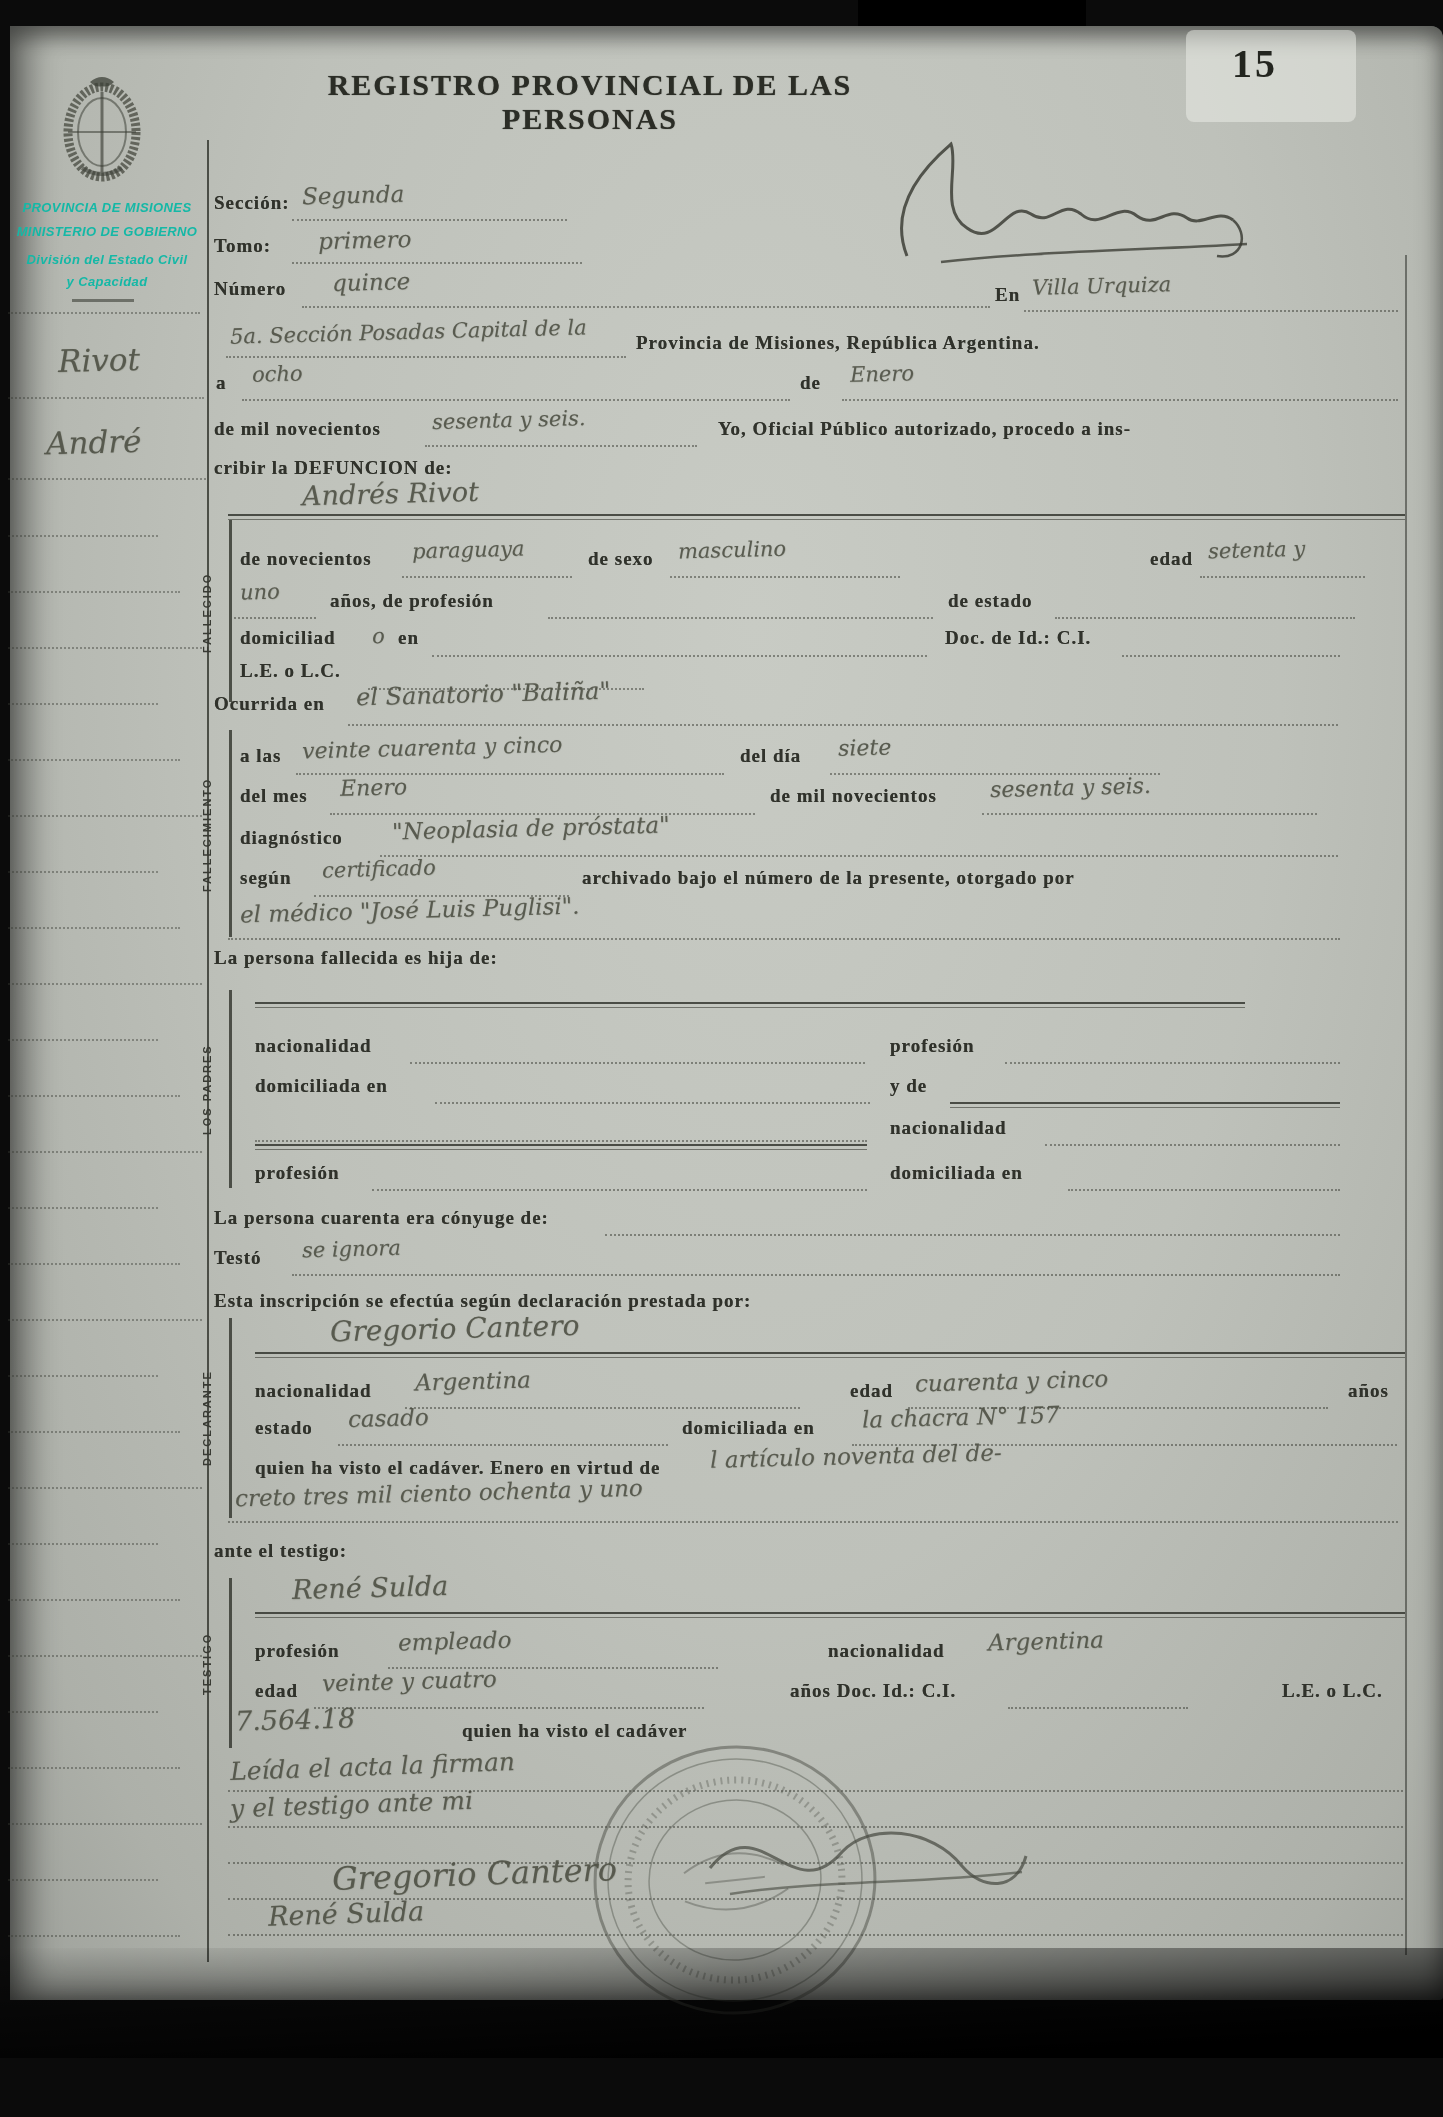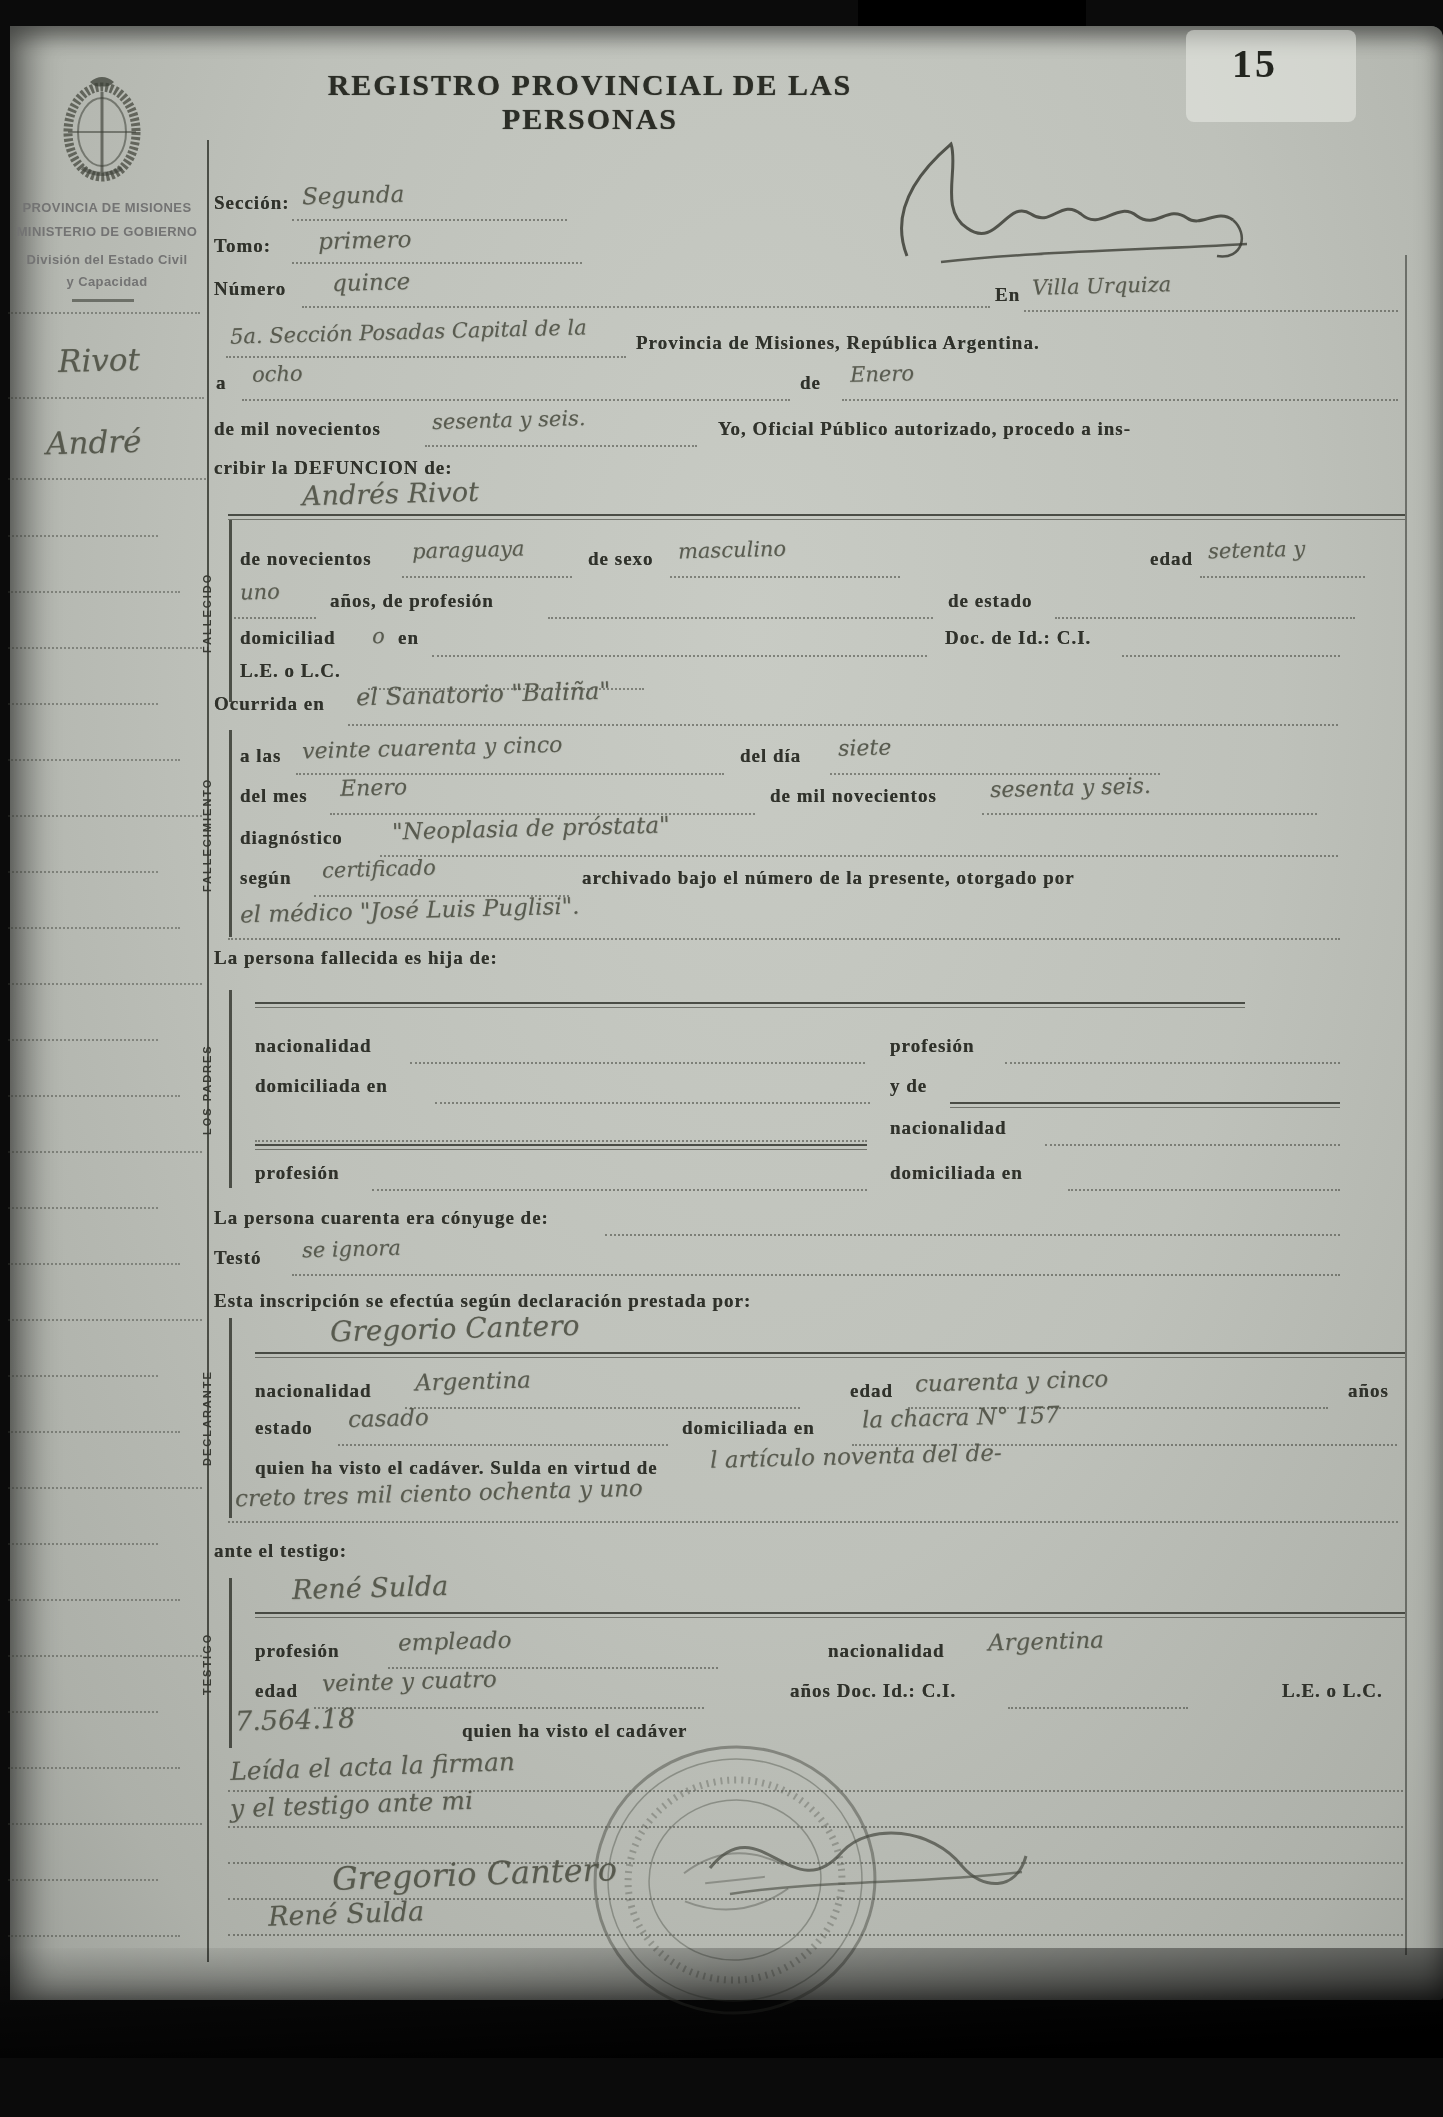--- a/index.html
+++ b/index.html
@@ -20,21 +20,21 @@
       font-size:21px;white-space:nowrap;transform:rotate(-1.5deg);
       text-shadow:.4px .4px .8px rgba(76,79,67,.35);}
   .dash{position:absolute;height:0;border-bottom:2px dotted rgba(55,57,50,.5);}
   .drule{position:absolute;height:3px;border-top:2px solid rgba(45,47,40,.8);border-bottom:1px solid rgba(45,47,40,.55);}
   .vbar{position:absolute;width:3px;background:rgba(48,50,43,.8);}
   .thinbar{position:absolute;width:2px;background:rgba(48,50,43,.55);}
   .vlabel{position:absolute;writing-mode:vertical-rl;transform:rotate(180deg);
           font-family:"Liberation Sans",sans-serif;font-size:11px;font-weight:700;
           letter-spacing:2px;color:#383a33;text-align:center;}
   .side{position:absolute;left:12px;width:190px;text-align:center;font-family:"Liberation Sans",sans-serif;
-        font-weight:700;color:#737373;font-size:13px;letter-spacing:.4px;white-space:nowrap;}
+        font-weight:700;color:#14b8a6;font-size:13px;letter-spacing:.4px;white-space:nowrap;font-style:italic;}
   .mline{position:absolute;left:8px;height:0;border-bottom:2px dotted rgba(55,57,50,.42);}
   .bottom-fade{position:absolute;left:0;top:1948px;width:1443px;height:110px;
                background:linear-gradient(177deg, rgba(0,0,0,0) 0%, rgba(0,0,0,.6) 55%, #000 85%);}
   .caption{position:absolute;left:0;top:2048px;width:1443px;text-align:center;
            font-family:"Liberation Sans",sans-serif;font-size:31px;color:#ececec;letter-spacing:1px;}
   svg{position:absolute;overflow:visible;}
 </style>
 </head>
 <body>
 
@@ -251,21 +251,21 @@
   <i class="dash" style="left:908px;top:1407px;width:420px;"></i>
   <span class="print" style="left:1340px;top:1380px;margin-left:8px;">años</span>
 
   <span class="print" style="left:255px;top:1417px;">estado</span>
   <span class="hw" style="left:348px;top:1405px;font-size:23px;">casado</span>
   <i class="dash" style="left:338px;top:1444px;width:330px;"></i>
   <span class="print" style="left:682px;top:1417px;">domiciliada en</span>
   <span class="hw" style="left:862px;top:1404px;font-size:23px;">la chacra N° 157</span>
   <i class="dash" style="left:852px;top:1444px;width:545px;"></i>
 
-  <span class="print" style="left:255px;top:1457px;">quien ha visto el cadáver. Sulda en virtud de</span>
+  <span class="print" style="left:255px;top:1457px;">quien ha visto el cadáver. Enero en virtud de</span>
   <span class="hw" style="left:710px;top:1443px;font-size:23px;">l artículo noventa del de-</span>
 
   <span class="hw" style="left:235px;top:1480px;font-size:23px;">creto tres mil ciento ochenta y uno</span>
   <i class="dash" style="left:228px;top:1521px;width:1170px;"></i>
 
   <span class="print" style="left:214px;top:1540px;">ante el testigo:</span>
 
   <div class="vlabel" style="left:201px;top:1582px;height:164px;">TESTIGO</div>
   <div class="vbar" style="left:229px;top:1578px;height:170px;"></div>
 

